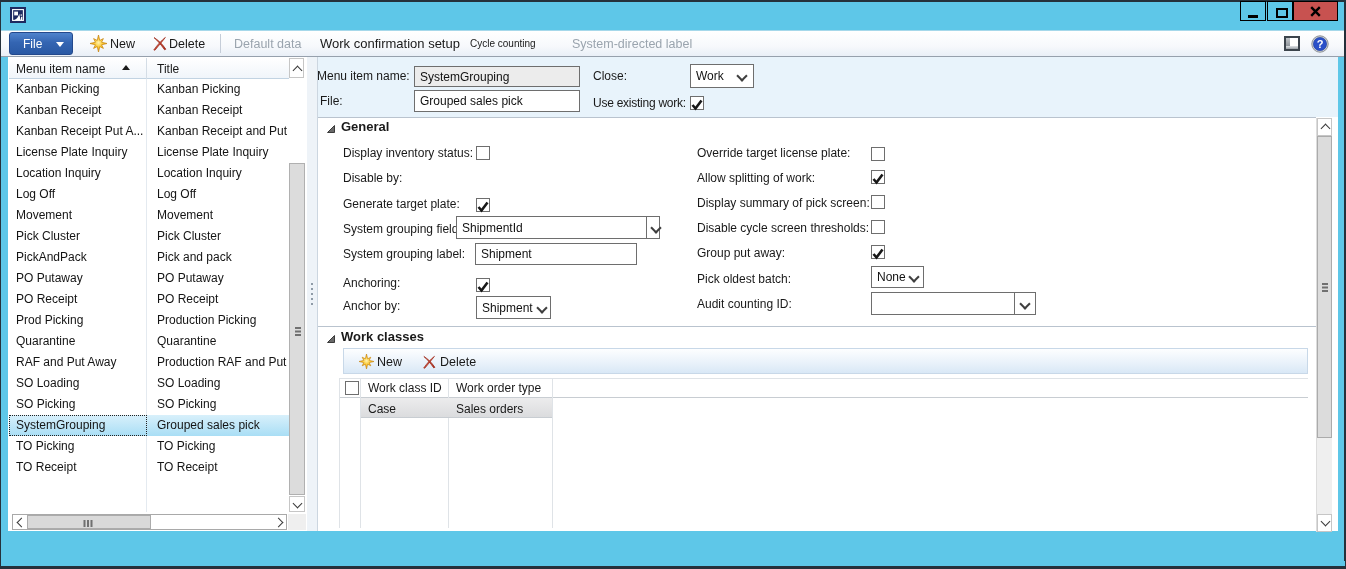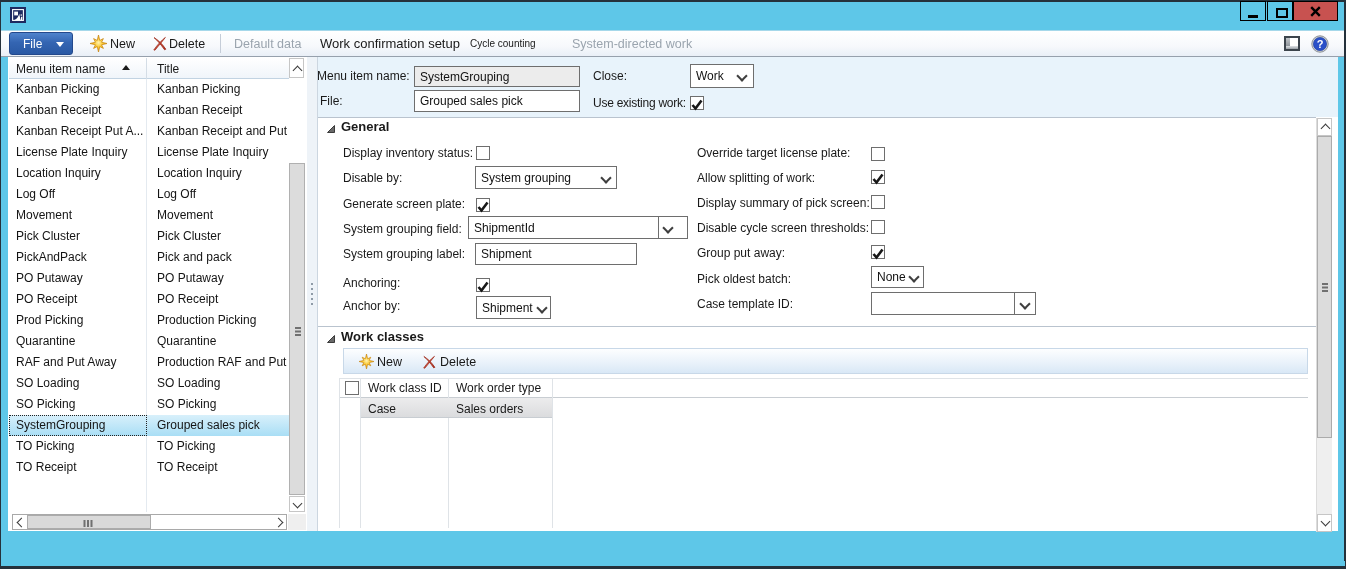--- a/index.html
+++ b/index.html
@@ -71,21 +71,21 @@
         </linearGradient>
       </defs>
     <path d="M2 1.6 C5.2 4.4 8.4 7.8 12.6 13.8 L13.8 13.2 C10.4 8.2 6.4 4.2 2 1.6 Z" fill="url(#rx)" stroke="#9c2717" stroke-width="0.8"></path>
     <path d="M13.4 1.4 C9.4 4.4 5.6 8.6 1.8 13.9 L3 14.2 C6.8 9.4 10.4 5.4 13.4 1.4 Z" fill="url(#rx)" stroke="#9c2717" stroke-width="0.7"></path>
   </svg>
   <div class="lbl" style="left:169px;top:37px;font-size:12.5px">Delete</div>
   <div class="abs" style="left:220px;top:34px;width:1px;height:19px;background:#c5cdd8"></div>
   <div class="glbl" style="left:234px;top:37px;font-size:12.5px">Default data</div>
   <div class="lbl" style="left:320px;top:37px;font-size:13px">Work confirmation setup</div>
   <div class="lbl" style="left:470px;top:37px;font-size:10px">Cycle counting</div>
-  <div class="glbl" style="left:572px;top:37px;font-size:12.5px">System-directed work</div>
+  <div class="glbl" style="left:572px;top:37px;font-size:12.5px">System-directed label</div>
   <div class="abs" style="left:1284px;top:36px;width:16px;height:15px;border:2px solid #3c444c;box-sizing:border-box;background:#fff">
     <div class="abs" style="left:0;top:0;width:4px;height:8px;background:linear-gradient(#c2c6ca,#8f959b)"></div>
     <div class="abs" style="left:0;top:8px;width:12px;height:3px;background:linear-gradient(#dfe2e5,#9aa0a6)"></div>
   </div>
   <svg class="abs" style="left:1311px;top:35px" width="18" height="18" viewBox="0 0 18 18">
     <circle cx="9" cy="9" r="8.2" fill="#cfd2d6" stroke="#8d9298" stroke-width="1"></circle>
     <circle cx="9" cy="9" r="6.6" fill="#2a50c8"></circle>
     <circle cx="9" cy="9" r="6.6" fill="none" stroke="#1a3a9a" stroke-width="0.6"></circle>
     <text x="9" y="12.8" text-anchor="middle" font-family="Liberation Sans" font-size="11" font-weight="bold" fill="#ffffff">?</text>
   </svg>
@@ -188,27 +188,26 @@
       </svg></div>
 
   <svg class="abs" style="left:327px;top:125px" width="8" height="8" viewBox="0 0 8 8">
       <path d="M7.5 0.5 L7.5 7.5 L0.5 7.5 Z" fill="#6a6a6a" stroke="#3a3a3a" stroke-width="1"></path>
     </svg>
   <div class="lbl" style="left:341px;top:120px;font-weight:bold;font-size:13px">General</div>
 
   <div class="lbl" style="left:343px;top:146px">Display inventory status:</div>
   <div class="cb" style="left:476px;top:146px"></div>
   <div class="lbl" style="left:343px;top:171px">Disable by:</div>
-  <div class="inp" style="left:475px;top:166px;width:142px;height:23px">System grouping<div class="dchev" style="left:126px;top:7px"></div></div>
-  <div class="lbl" style="left:343px;top:197px">Generate screen plate:</div>
+  <div class="lbl" style="left:343px;top:197px">Generate target plate:</div>
   <div class="cb" style="left:476px;top:198px"><svg width="12" height="12" viewBox="0 0 12 12">
         <path d="M1.5 6 L4.5 9.5 L10.5 1.5" fill="none" stroke="#181818" stroke-width="2.6"></path>
       </svg></div>
   <div class="lbl" style="left:343px;top:222px">System grouping field:</div>
-  <div class="inp" style="left:468px;top:216px;width:220px;height:23px">ShipmentId
+  <div class="inp" style="left:456px;top:216px;width:204px;height:23px">ShipmentId
     <div class="abs" style="left:189px;top:0;width:1px;height:21px;background:#6e6e6e"></div>
     <div class="dchev" style="left:195px;top:7px"></div>
   </div>
   <div class="lbl" style="left:343px;top:247px">System grouping label:</div>
   <div class="inp" style="left:475px;top:243px;width:162px;height:22px">Shipment</div>
   <div class="lbl" style="left:343px;top:276px">Anchoring:</div>
   <div class="cb" style="left:476px;top:278px"><svg width="12" height="12" viewBox="0 0 12 12">
         <path d="M1.5 6 L4.5 9.5 L10.5 1.5" fill="none" stroke="#181818" stroke-width="2.6"></path>
       </svg></div>
   <div class="lbl" style="left:343px;top:299px">Anchor by:</div>
@@ -223,21 +222,21 @@
   <div class="lbl" style="left:697px;top:196px">Display summary of pick screen:</div>
   <div class="cb" style="left:871px;top:195px"></div>
   <div class="lbl" style="left:697px;top:221px">Disable cycle screen thresholds:</div>
   <div class="cb" style="left:871px;top:220px"></div>
   <div class="lbl" style="left:697px;top:246px">Group put away:</div>
   <div class="cb" style="left:871px;top:245px"><svg width="12" height="12" viewBox="0 0 12 12">
         <path d="M1.5 6 L4.5 9.5 L10.5 1.5" fill="none" stroke="#181818" stroke-width="2.6"></path>
       </svg></div>
   <div class="lbl" style="left:697px;top:272px">Pick oldest batch:</div>
   <div class="inp" style="left:871px;top:266px;width:53px;height:22px">None<div class="dchev" style="left:38px;top:6px"></div></div>
-  <div class="lbl" style="left:697px;top:297px">Case template ID:</div>
+  <div class="lbl" style="left:697px;top:297px">Audit counting ID:</div>
   <div class="inp" style="left:871px;top:292px;width:165px;height:23px">
     <div class="abs" style="left:142px;top:0;width:1px;height:21px;background:#6e6e6e"></div>
     <div class="dchev" style="left:149px;top:7px"></div>
   </div>
 
   <div class="abs" style="left:318px;top:326px;width:998px;height:1px;background:#b9c3ce"></div>
 
   <svg class="abs" style="left:327px;top:335px" width="8" height="8" viewBox="0 0 8 8">
       <path d="M7.5 0.5 L7.5 7.5 L0.5 7.5 Z" fill="#6a6a6a" stroke="#3a3a3a" stroke-width="1"></path>
     </svg>

